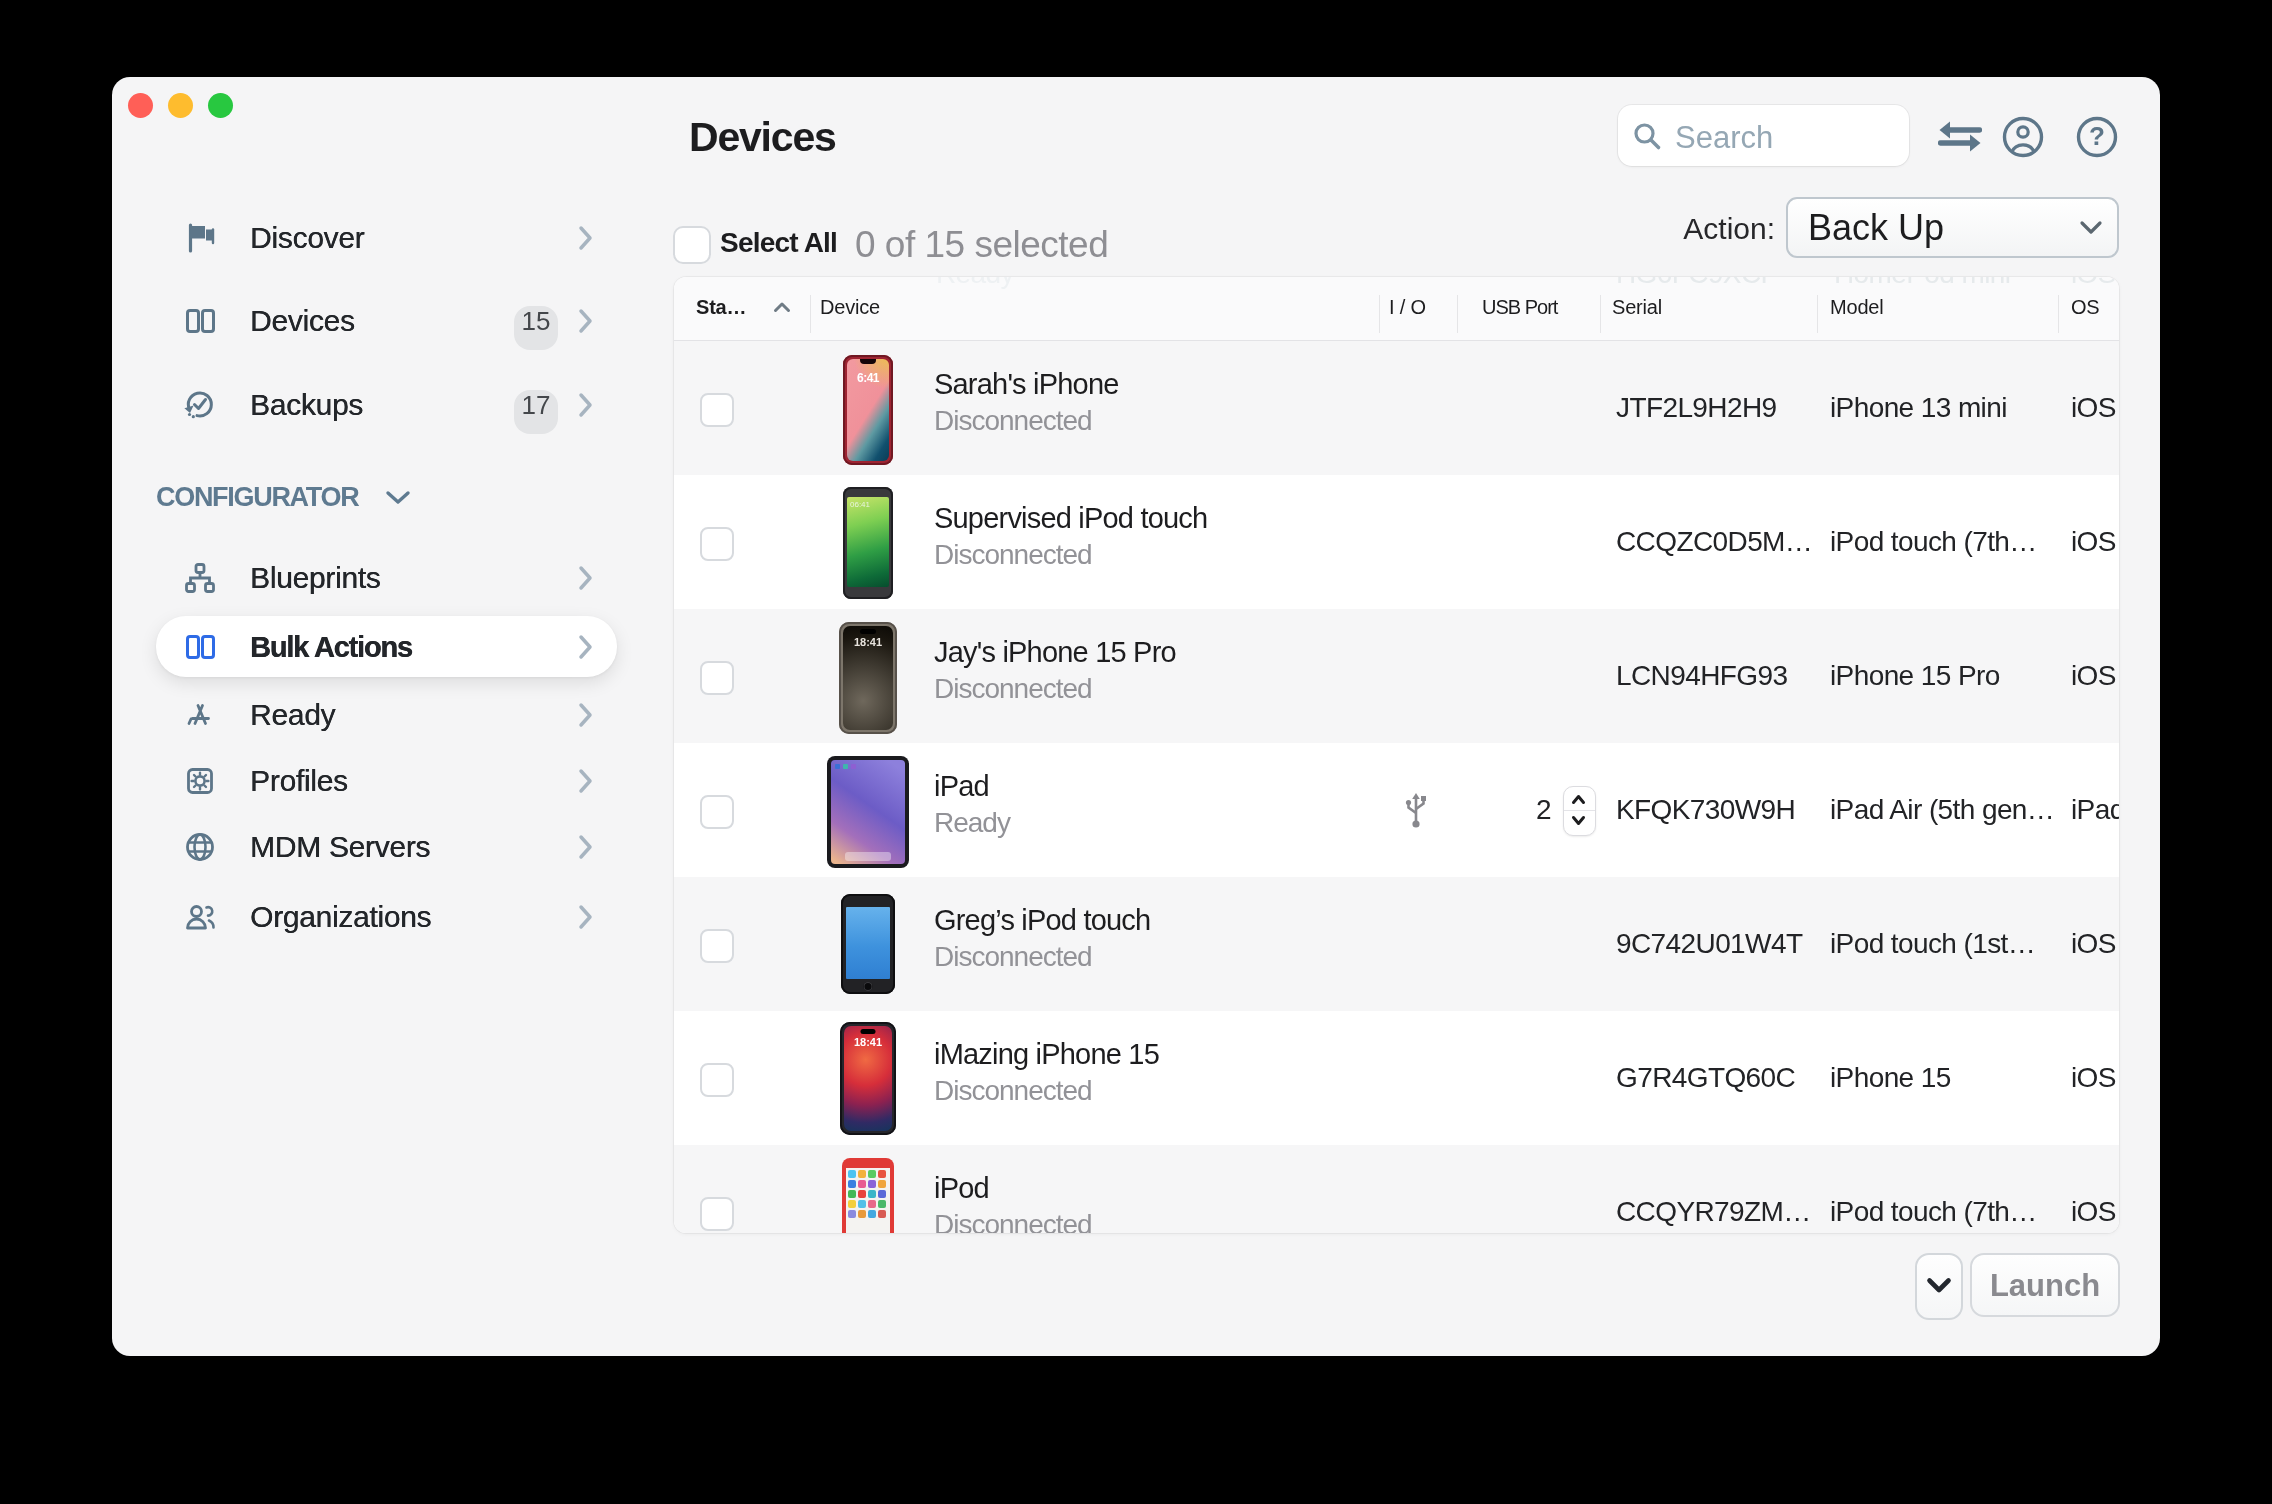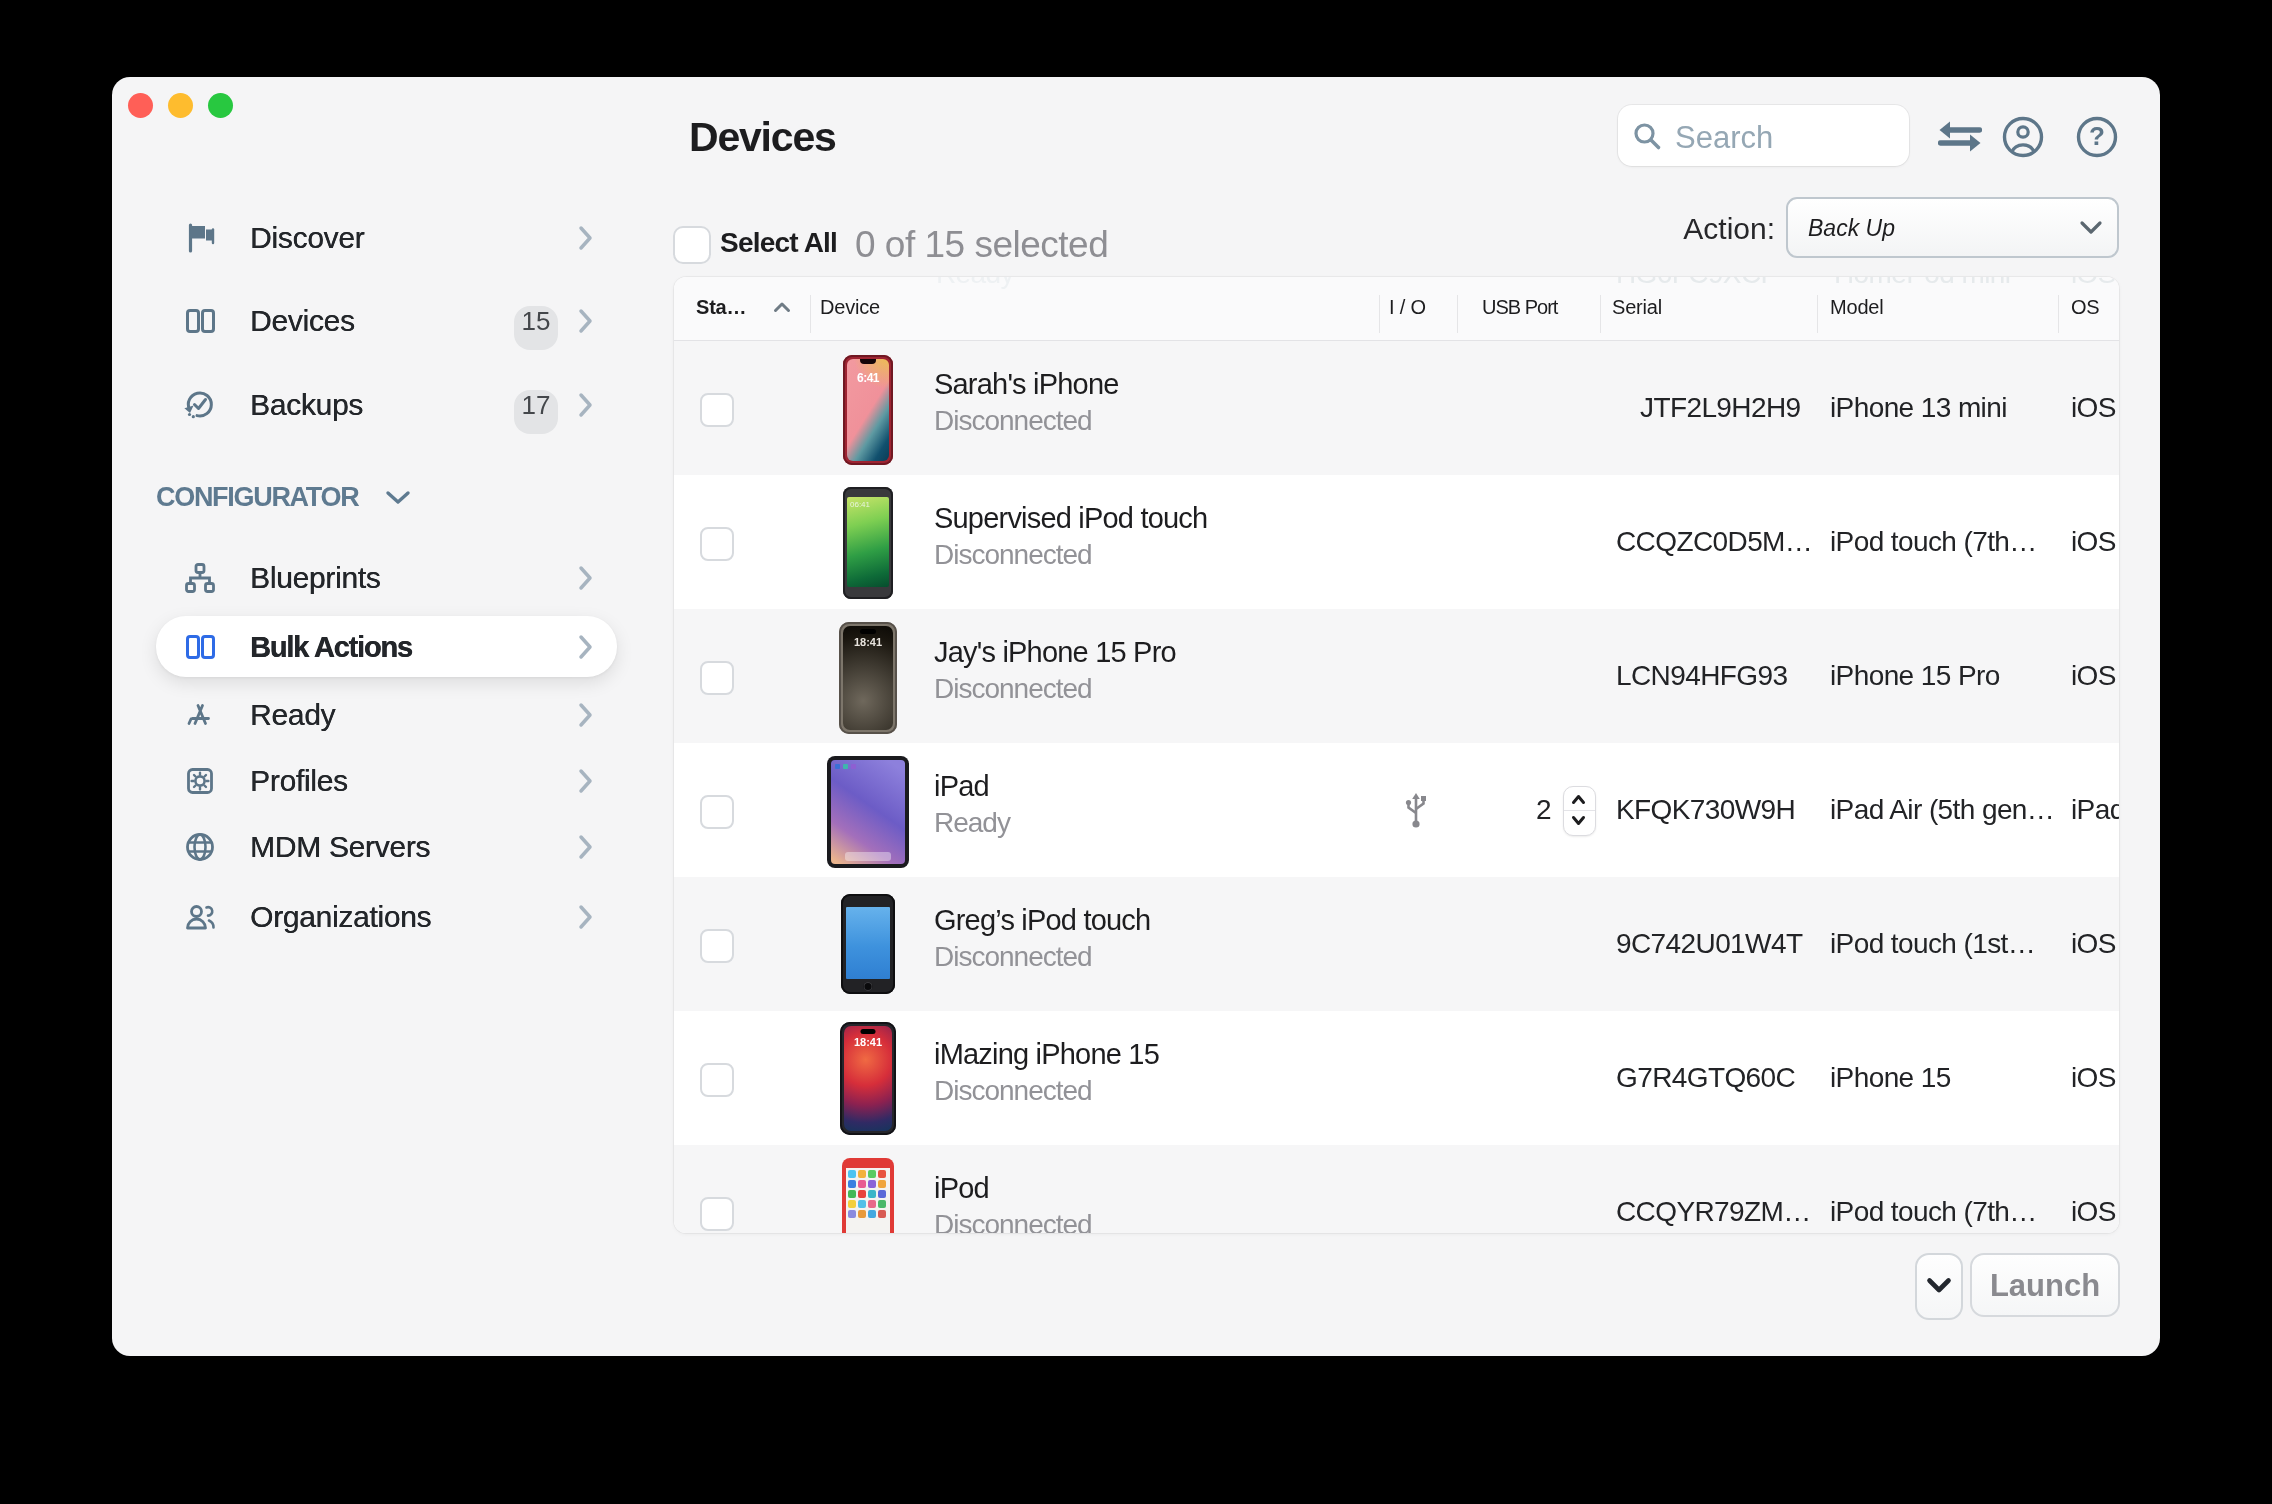--- a/index.html
+++ b/index.html
@@ -157,21 +157,21 @@
   </svg>
 
   <svg class="abs" style="left:1964px;top:39px;" width="42" height="42" viewBox="0 0 42 42">
     <circle cx="21" cy="21" r="18.5" stroke="#5d7689" stroke-width="3.4" fill="none"></circle>
     <text x="21" y="29" text-anchor="middle" font-family="Liberation Sans, sans-serif" font-size="26" font-weight="700" fill="#5d7689">?</text>
   </svg>
 
   <div class="abs cy" style="right:385px;top:152px;font-size:30px;color:#27272a;">Action:</div>
   <div class="abs" style="left:1674px;top:120px;width:333px;height:61px;border-radius:11px;
        background:linear-gradient(180deg,#ffffff,#f3f4f5);border:2px solid #bfc7ce;box-sizing:border-box;"></div>
-  <div class="abs cy" style="left:1696px;top:151px;font-size:23px;color:#1d1d1f;font-style:italic;">Back Up</div>
+  <div class="abs cy" style="left:1696px;top:151px;font-size:36px;color:#1d1d1f;">Back Up</div>
   <svg class="abs" style="left:1966px;top:142px;" width="26" height="18" viewBox="0 0 26 18">
     <path d="M4 4 L13 13 L22 4" stroke="#5b6770" stroke-width="3.2" fill="none" stroke-linecap="round" stroke-linejoin="round"></path>
   </svg>
 
   <div class="cb" style="left:561px;top:149px;width:34px;height:34px;border-radius:10px;"></div>
   <div class="abs cy" style="left:608px;top:166px;font-size:28px;font-weight:700;letter-spacing:-0.8px;color:#1d1d1f;">Select All</div>
   <div class="abs cy" style="left:743px;top:167px;font-size:37px;letter-spacing:-0.5px;color:#8e8e93;">0 of 15 selected</div>
 
   <div class="abs" id="card" style="left:562px;top:200px;width:1445px;height:956px;background:#fff;
        border-radius:12px;overflow:hidden;box-shadow:0 0 0 1px rgba(0,0,0,0.04),0 1px 4px rgba(0,0,0,0.05);">
@@ -179,21 +179,21 @@
     <div class="row" style="top:64px;background:#f6f6f7;">
       <div class="cb" style="left:26px;top:52px;width:30px;height:30px;"></div>
       <div class="thumb" style="left:169px;top:14px;width:50px;height:110px;border-radius:9px;background:#9e2432;box-shadow:inset 0 0 0 2px #701822;">
         <div style="position:absolute;left:4px;top:4px;right:4px;bottom:4px;border-radius:6px;overflow:hidden;background:radial-gradient(circle at 96% -4%, #ecc14e 0%, rgba(236,193,78,0) 30%),linear-gradient(122deg,#f29aa0 0%,#f0919a 52%,#5e9aa2 68%,#11506e 86%,#0b3c55 100%);">
           <div style="position:absolute;left:50%;top:0;transform:translateX(-50%);width:16px;height:5px;background:#150408;border-radius:0 0 4px 4px;"></div>
           <div style="position:absolute;left:0;right:0;top:12px;text-align:center;font-size:12px;font-weight:700;color:#fff;letter-spacing:-0.5px;">6:41</div>
         </div>
       </div>
       <div class="name cy" style="top:43px;">Sarah's iPhone</div>
       <div class="status cy" style="top:80px;">Disconnected</div>
-      <div class="cell cy" style="left:942px;top:67px;margin-left:24px;">JTF2L9H2H9</div>
+      <div class="cell cy" style="left:942px;top:67px;">JTF2L9H2H9</div>
       <div class="cell cy" style="left:1156px;top:67px;">iPhone 13 mini</div>
       <div class="cell cy" style="left:1397px;top:67px;">iOS</div>
     </div>
 
     <div class="row" style="top:198px;background:#ffffff;">
       <div class="cb" style="left:26px;top:52px;width:30px;height:30px;"></div>
       <div class="thumb" style="left:169px;top:12px;width:50px;height:112px;border-radius:8px;background:#39393c;box-shadow:inset 0 0 0 2px #1f1f22;">
         <div style="position:absolute;left:4px;top:10px;right:4px;bottom:12px;border-radius:2px;overflow:hidden;background:linear-gradient(165deg,#c8e469 0%,#7ecf52 30%,#2f9e45 60%,#0e6b38 85%,#074d2e 100%);">
           <div style="position:absolute;left:3px;top:3px;font-size:8px;color:#e8f4dd;">06:41</div>
         </div>

